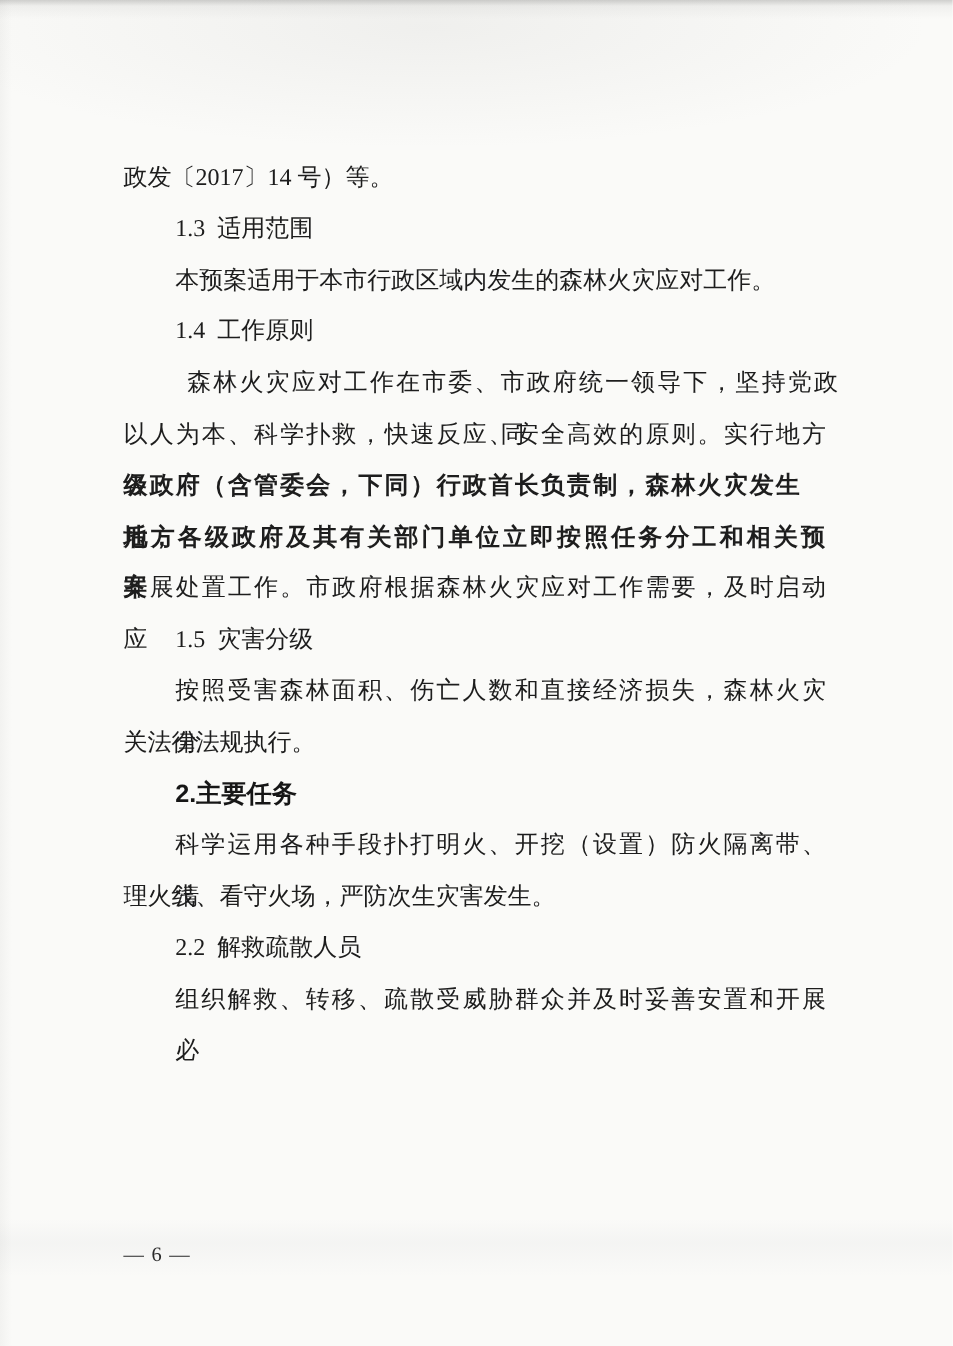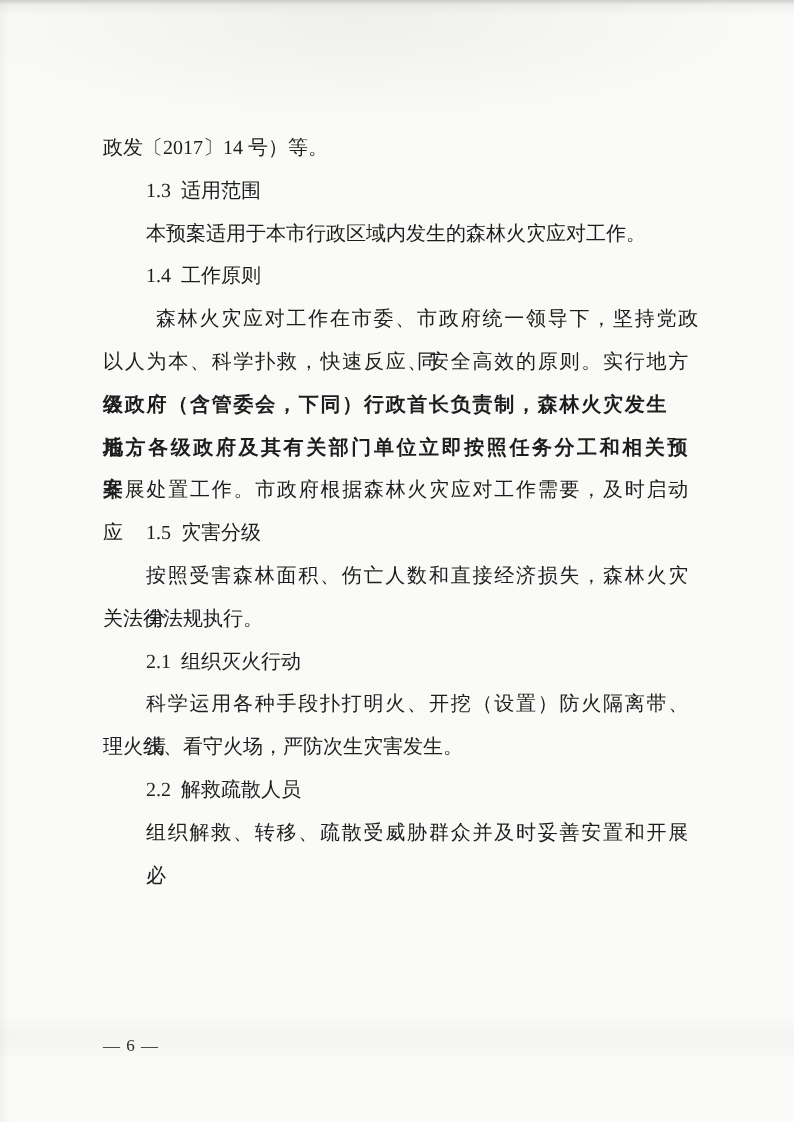--- a/index.html
+++ b/index.html
@@ -58,20 +58,20 @@
     <div class="line ind">本预案适用于本市行政区域内发生的森林火灾应对工作。</div>
     <div class="line ind">1.4  工作原则</div>
     <div class="line ind j" style="letter-spacing: 1.76px; text-align: center;">森林火灾应对工作在市委、市政府统一领导下，坚持党政同</div>
     <div class="line j" style="letter-spacing: 1.74074px;">以人为本、科学扑救，快速反应、安全高效的原则。实行地方各</div>
     <div class="line j" style="letter-spacing: 1.74074px; font-weight: bold;">级政府（含管委会，下同）行政首长负责制，森林火灾发生后，</div>
     <div class="line j" style="letter-spacing: 2.57692px; font-weight: bold;">地方各级政府及其有关部门单位立即按照任务分工和相关预案</div>
     <div class="line j" style="letter-spacing: 1.74074px;">开展处置工作。市政府根据森林火灾应对工作需要，及时启动应</div>
     <div class="line ind">1.5  灾害分级</div>
     <div class="line ind j" style="letter-spacing: 1.76px;">按照受害森林面积、伤亡人数和直接经济损失，森林火灾分</div>
     <div class="line">关法律法规执行。</div>
-    <div class="line ind">2.1  组织灭火行动</div>
+    <div class="line ind hei">2.主要任务</div>
     <div class="line ind j" style="letter-spacing: 1.76px;">科学运用各种手段扑打明火、开挖（设置）防火隔离带、清</div>
     <div class="line">理火线、看守火场，严防次生灾害发生。</div>
     <div class="line ind">2.2  解救疏散人员</div>
     <div class="line ind j" style="letter-spacing: 1.76px;">组织解救、转移、疏散受威胁群众并及时妥善安置和开展必</div>
   </div>
   <div class="pagenum">— 6 —</div>
 </div>
 
 </body></html>

